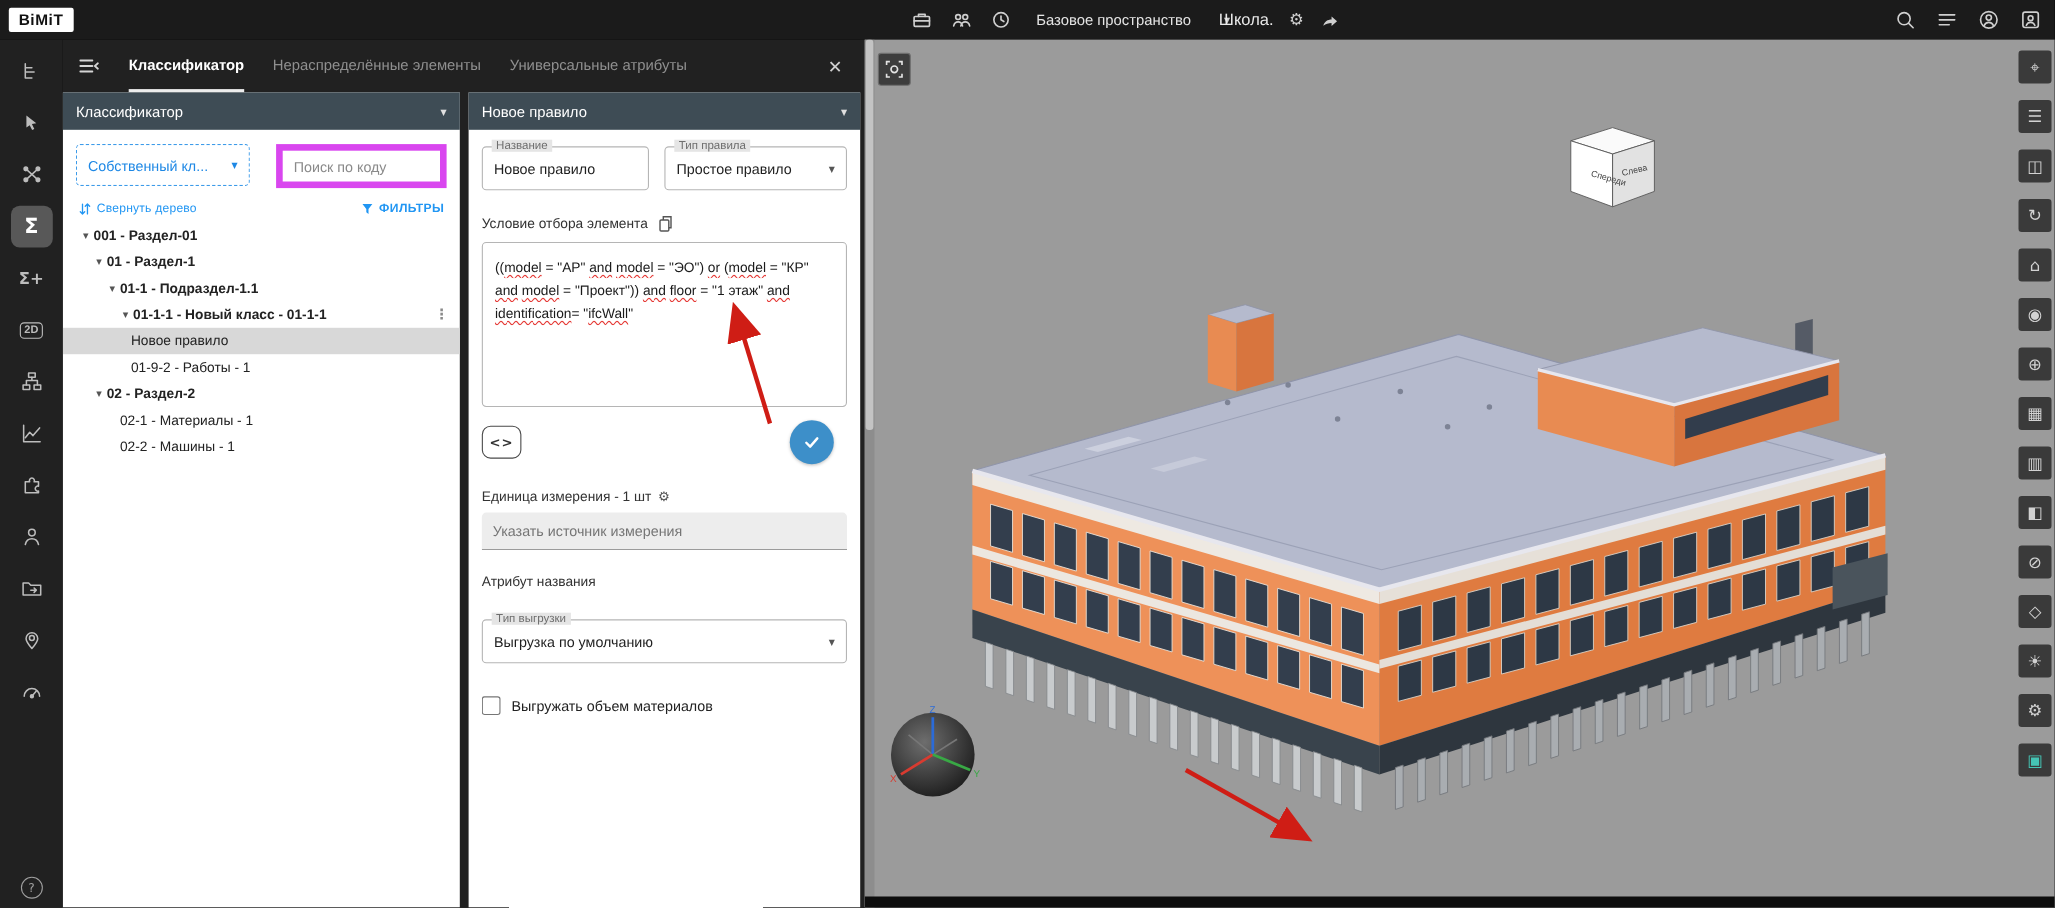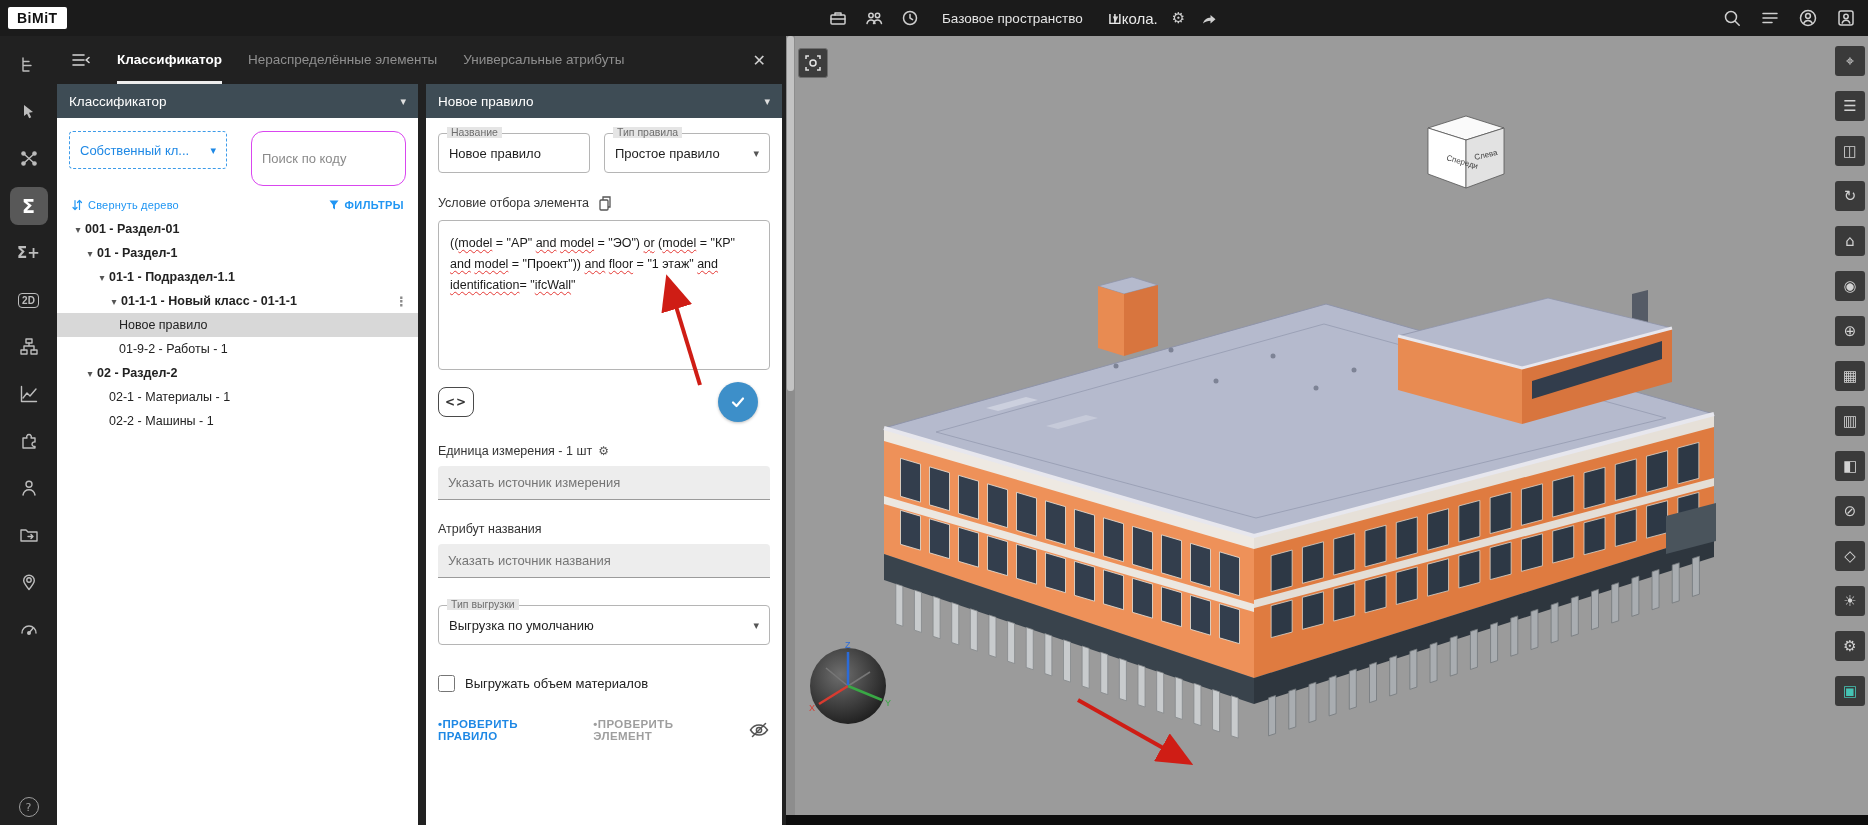--- a/index.html
+++ b/index.html
@@ -55,21 +55,21 @@
   .phead{height:34px;background:#3e4c55;color:#fff;font-size:13.5px;display:flex;
     align-items:center;padding:0 12px;cursor:pointer;flex:0 0 34px}
   .phead .chev{margin-left:auto;font-size:11px;color:#e0e0e0}
   .pbody{flex:1;padding:0 12px;overflow:hidden}
 
   
   .controls{display:flex;gap:24px;margin-top:13px}
   .dashedsel{width:158px;height:38px;border:1.5px dashed #3d9be9;border-radius:4px;color:#1e88e5;
     font-size:13px;display:flex;align-items:center;padding:0 10px;cursor:pointer}
   .dashedsel .chev{margin-left:auto;font-size:11px;color:#1e88e5}
-  .searchbox{flex:1;height:55px;border:1px solid #d946ef;border-radius:12px;display:flex;align-items:center;padding:0 10px}
+  .searchbox{flex:1;height:40px;border:6px solid #d946ef;border-radius:0;display:flex;align-items:center;padding:0 10px}
   .searchbox input{border:0;outline:0;width:100%;font:13px "Liberation Sans",sans-serif;color:#333}
   .searchbox input::placeholder{color:#8a8a8a}
   .treelinks{display:flex;align-items:center;margin:13px 2px 6px}
   .linkblue{color:#2196f3;font-size:11px;display:flex;align-items:flex-end;gap:5px;cursor:pointer;letter-spacing:.2px}
   .filters{margin-left:auto;font-weight:bold;letter-spacing:.4px}
   .tree{margin:4px -12px 0}
   .trow{height:24px;display:flex;align-items:center;font-size:12.5px;color:#222;cursor:pointer}
   .trow.bold{font-weight:bold}
   .trow.sel{background:#d8d8d8}
   .tw{width:14px;font-size:10px;color:#555;text-align:center;flex:0 0 14px}
@@ -414,46 +414,32 @@
               <span>Единица измерения - 1 шт</span>
               <span class="gear-glyph glyph">⚙</span>
             </div>
             <div class="ffield">
               <input type="text" readonly="" placeholder="Указать источник измерения" style="">
             </div>
 
             <div class="slabel">
               <span>Атрибут названия</span>
             </div>
-            <div class="ffield">
-              <input type="text" readonly="" placeholder="Указать источник названия" style="">
-            </div>
 
             <div class="ofield f-export">
               <span class="flab">Тип выгрузки</span>
               <span class="oval">Выгрузка по умолчанию</span>
               <span class="chev glyph">▾</span>
             </div>
 
             <div class="checkrow">
               <input type="checkbox" class="cbox" style="">
               <span>Выгружать объем материалов</span>
             </div>
 
-            <div class="linksrow">
-              <span class="plink blue">•ПРОВЕРИТЬ ПРАВИЛО</span>
-              <span class="plink gray">•ПРОВЕРИТЬ ЭЛЕМЕНТ</span>
-              <span class="eyeoff">
-                <svg width="22" height="22">
-                    <path d="M2.5 11s3.2-5 8.5-5 8.5 5 8.5 5-3.2 5-8.5 5-8.5-5-8.5-5z"></path>
-                    <circle cx="11" cy="11" r="2.6"></circle>
-                    <path d="M4.5 17.5l13-13"></path>
-                  </svg>
-              </span>
-            </div>
           </div>
         </section>
 
       </div>
     </div>
 
     <div class="viewport">
 
       <svg class="scene" width="1078" height="789" viewBox="0 0 1078 789">
         <g>

